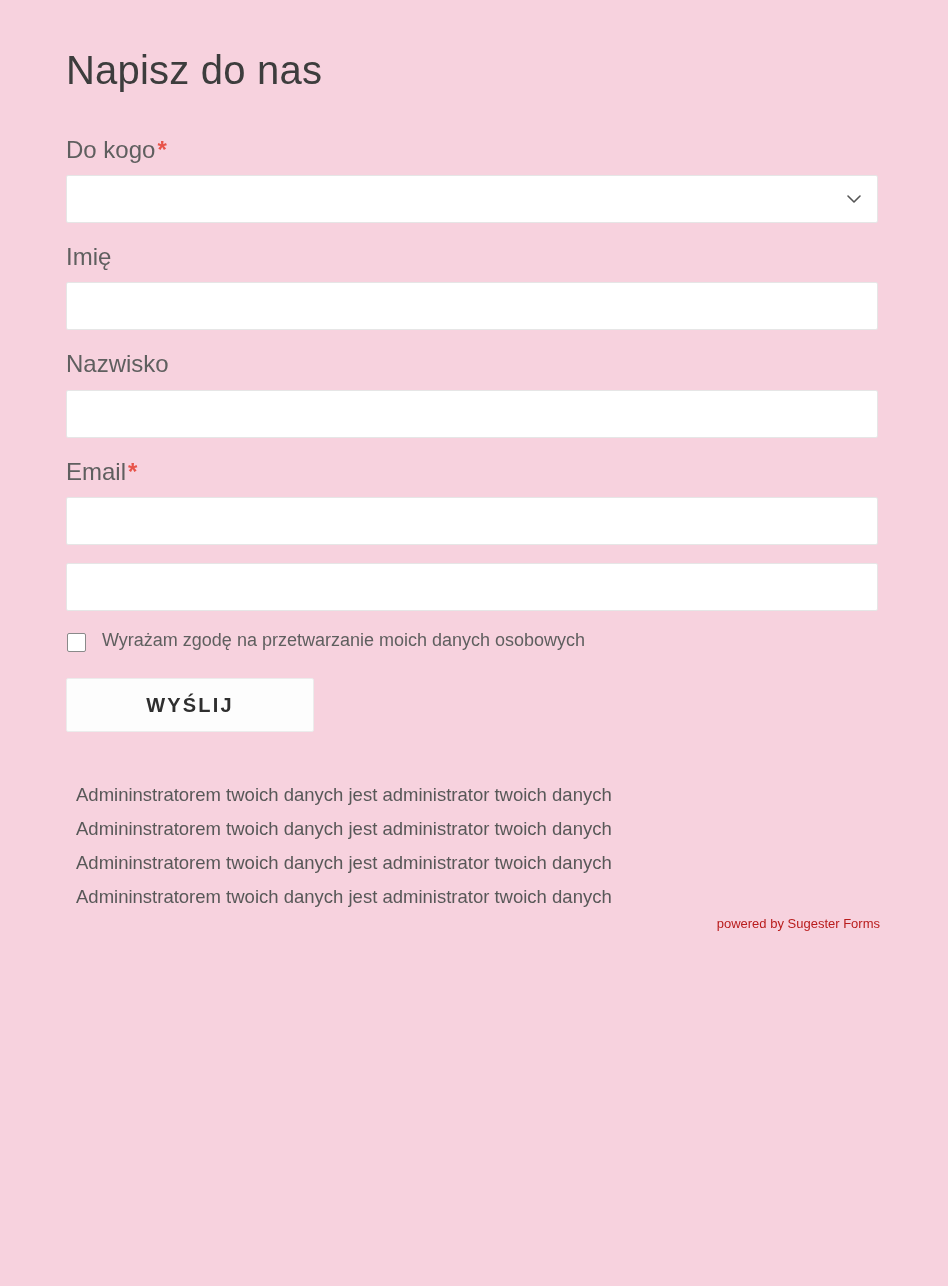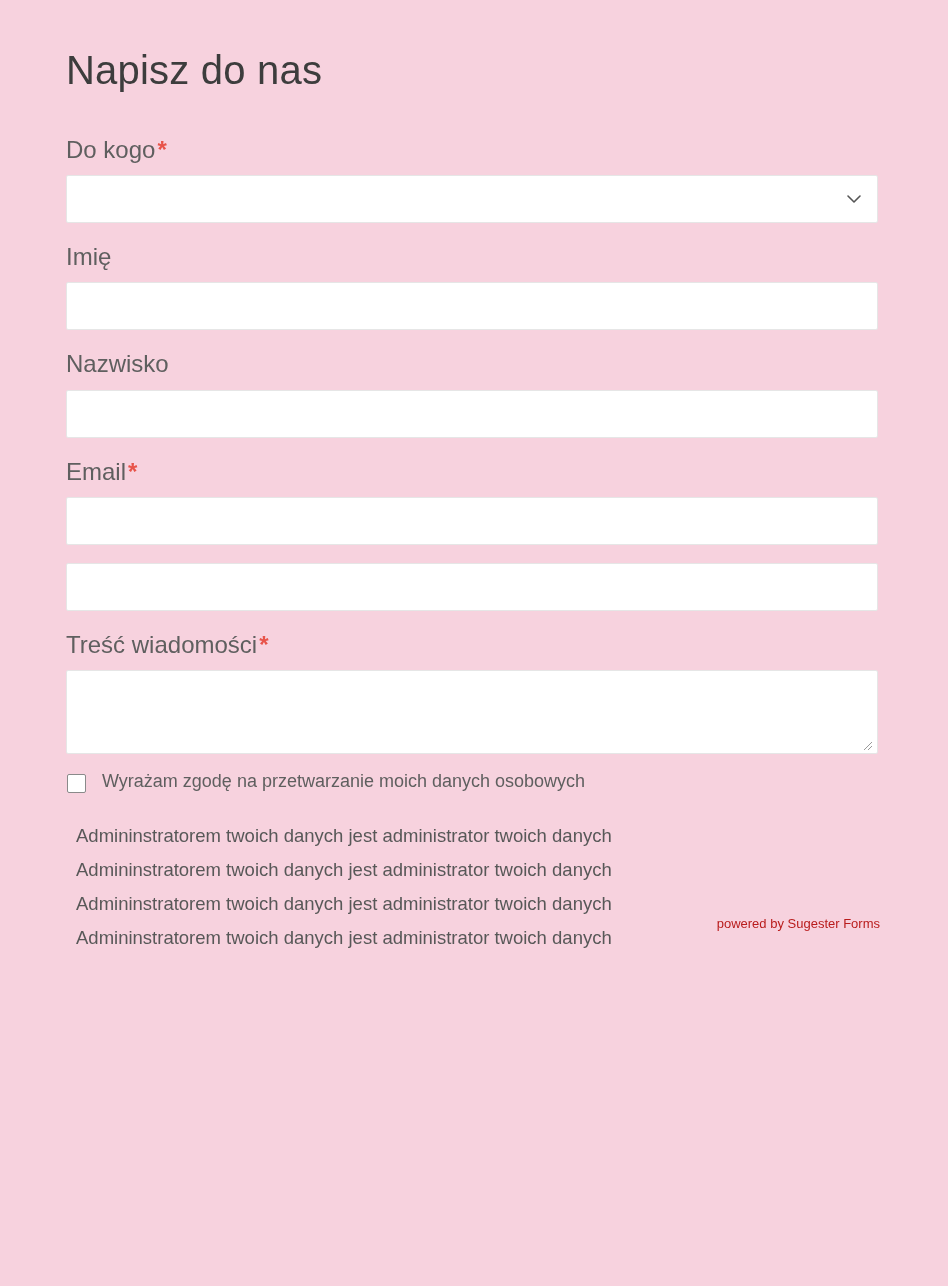--- a/index.html
+++ b/index.html
@@ -222,42 +222,29 @@
     </label>
     <input class="text-input" type="text" placeholder="" style="">
   </div>
 
   
   <div class="field">
     <input class="text-input" type="text" placeholder="" style="">
   </div>
 
   
-  <div class="field">
-    <label class="field-label">
-      <span>Treść wiadomości</span><span class="req">*</span>
-    </label>
-    <div class="textarea-wrap">
-      <textarea class="textarea-input" placeholder="" style=""></textarea>
-      <span class="resize-grip">
-        <svg width="12" height="12" viewBox="0 0 12 12" aria-hidden="true">
-          <line x1="11" y1="3" x2="3" y2="11" stroke="#9a9a9a" stroke-width="1"></line>
-          <line x1="11" y1="7" x2="7" y2="11" stroke="#9a9a9a" stroke-width="1"></line>
-        </svg>
-      </span>
-    </div>
-  </div>
 
   
   <div class="consent-row">
     <input class="consent-checkbox" type="checkbox" style="">
     <span class="consent-label">Wyrażam zgodę na przetwarzanie moich danych osobowych</span>
   </div>
 
   
+  <button class="submit-btn">WYŚLIJ</button>
 
   
   <div class="legal">
     <div class="legal-line">Admininstratorem twoich danych jest administrator twoich danych</div>
     <div class="legal-line">Admininstratorem twoich danych jest administrator twoich danych</div>
     <div class="legal-line">Admininstratorem twoich danych jest administrator twoich danych</div>
     <div class="legal-line">Admininstratorem twoich danych jest administrator twoich danych</div>
   </div>
 
   <a class="powered" href="#">powered by Sugester Forms</a>

